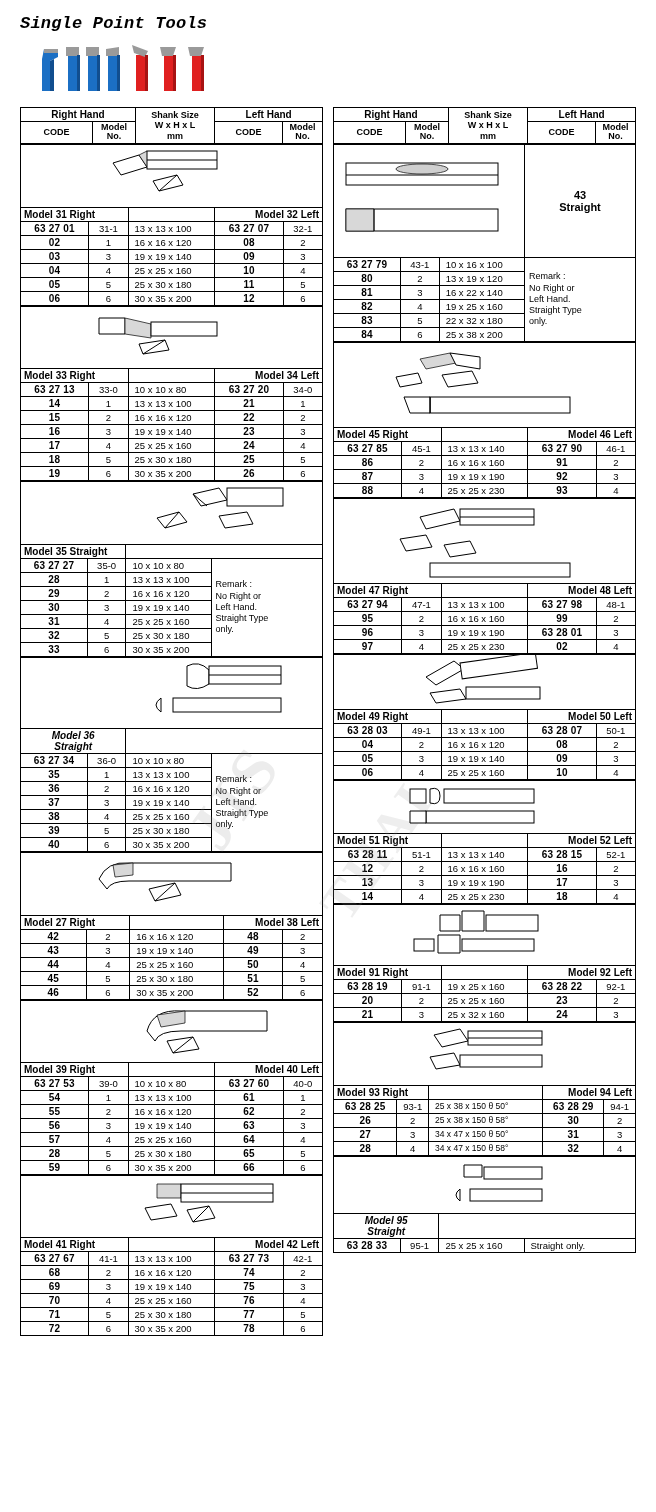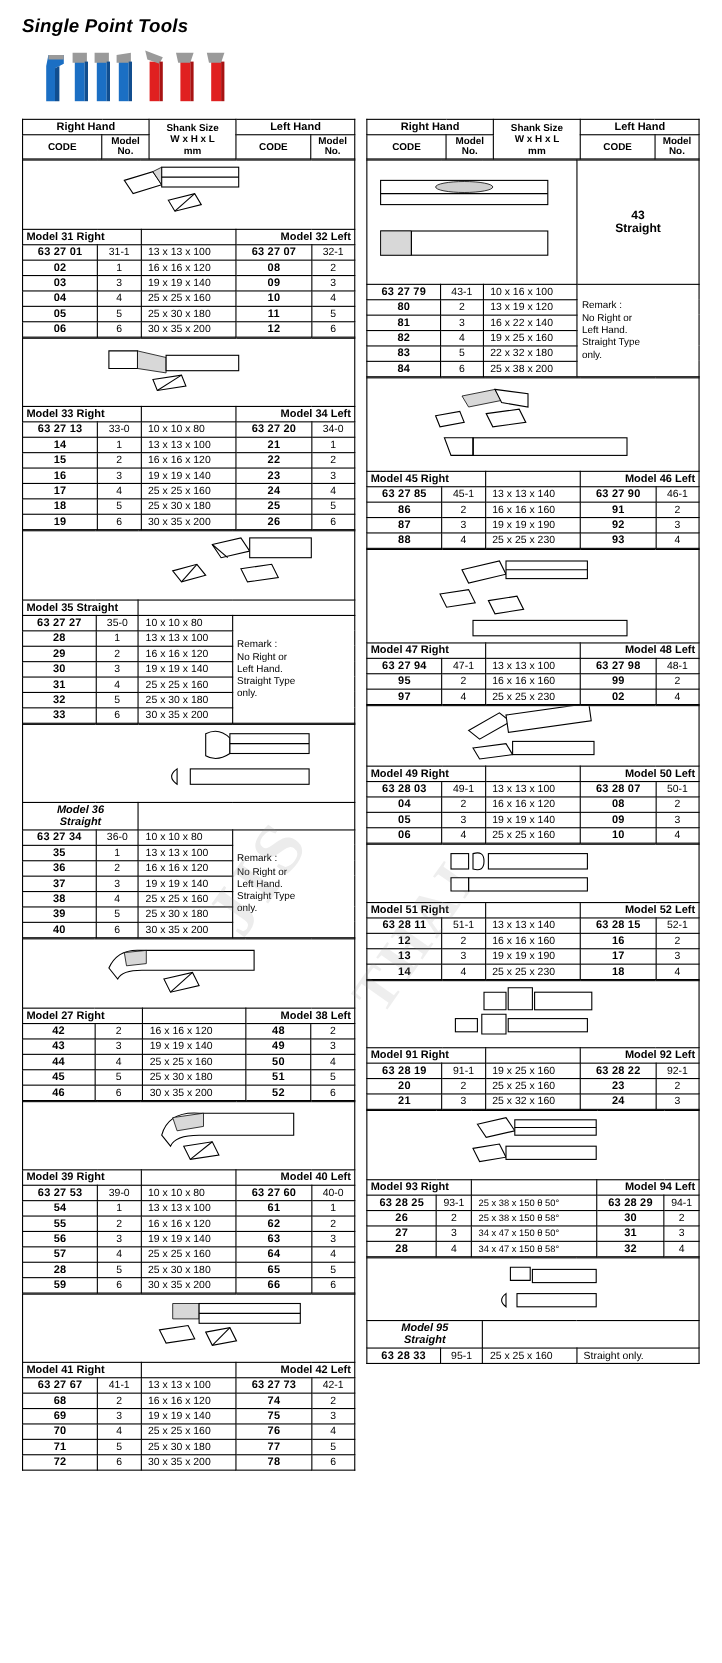--- a/index.html
+++ b/index.html
@@ -8,21 +8,21 @@
     width: 656px; height: 1512px;
     background:#ffffff;
     font-family: "Liberation Sans", sans-serif;
     color:#000;
     position:relative;
     overflow:hidden;
   }
   .page { position:relative; width:656px; height:1512px; padding:0; }
 
   
-  .header { padding: 14px 0 0 20px; }
+  .header { padding: 14px 0 0 20px; font-family: Liberation Mono, monospace; }
   .title {
     font-size: 17px; font-weight: bold; font-style: italic;
     letter-spacing: .2px;
   }
   .subtitle-row {
     margin-top: 4px;
     font-size: 12px; font-weight: bold; font-style: italic;
     display:flex; align-items:baseline; gap: 16px;
   }
   .ref { font-size: 11px; font-weight:bold; font-style:italic; }
@@ -779,20 +779,27 @@
               <td class="num" style="width:38px">48-1</td>
             </tr>
         <tr>
               <td class="code">95</td>
               <td class="num">2</td>
               <td class="size">16 x 16 x 160</td>
               <td class="code">99</td>
               <td class="num">2</td>
             </tr>
         <tr>
+              <td class="code">96</td>
+              <td class="num">3</td>
+              <td class="size">19 x 19 x 190</td>
+              <td class="code">63 28 01</td>
+              <td class="num">3</td>
+            </tr>
+        <tr>
               <td class="code">97</td>
               <td class="num">4</td>
               <td class="size">25 x 25 x 230</td>
               <td class="code">02</td>
               <td class="num">4</td>
             </tr>
       </tbody>
         </table>
 
       <table class="tbl">

